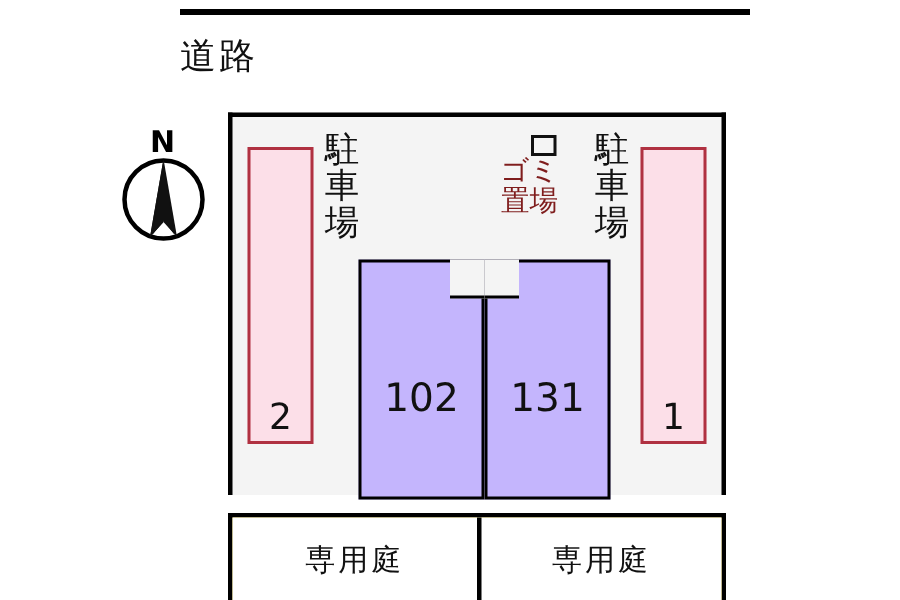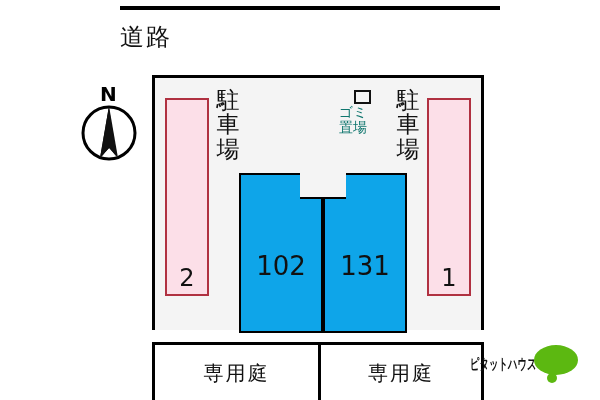--- a/index.html
+++ b/index.html
@@ -105,21 +105,21 @@
     color: #111111;
     text-align: center;
   }
   .vlabel.left  { left: 56px; }
   .vlabel.right { right: 56px; }
   .vlabel span { display: block; }
 
   
   .unit {
     position: absolute;
-    background: #0ea5e9;
+    background: #c4b5fd;
     border: 2px solid #000000;
     top: 95px;
     height: 160px;
     padding-left: 10px;
   }
   .unit.u102 { left: 84px;  width: 84px; }
   .unit.u101 { left: 168px; width: 84px; }
 
   
   .notch {
@@ -155,23 +155,23 @@
   .gomi-box {
     width: 17px;
     height: 14px;
     border: 2px solid #111111;
     margin: 0 auto 1px auto;
     background: transparent;
     position: relative;
     left: 9px;
   }
   .gomi-text {
-    font-size: 14px;
+    font-size: 19px;
     line-height: 1.04;
-    color: #0f766e;
+    color: #7f1d1d;
     letter-spacing: 0px;
   }
   .gomi-text span { display: block; }
 
   
   #gardens {
     position: absolute;
     left: 152px;
     top: 330px;
     width: 332px;
@@ -270,21 +270,14 @@
     <div class="notch n-left"></div>
     <div class="notch n-right"></div>
 
   </div>
 
   <div id="gardens">
     <div class="garden">専用庭</div>
     <div class="garden">専用庭</div>
   </div>
 
-  <div id="logo">
-    <div class="logo-text">ピタットハウス</div>
-    <svg class="logo-bubble" width="48" height="40" viewBox="0 0 48 40">
-      <ellipse cx="24" cy="16" rx="22" ry="15" fill="#5cb811"></ellipse>
-      <ellipse cx="20" cy="34" rx="5" ry="5" fill="#5cb811"></ellipse>
-    </svg>
-  </div>
 
 </div>
 
 </body></html>

